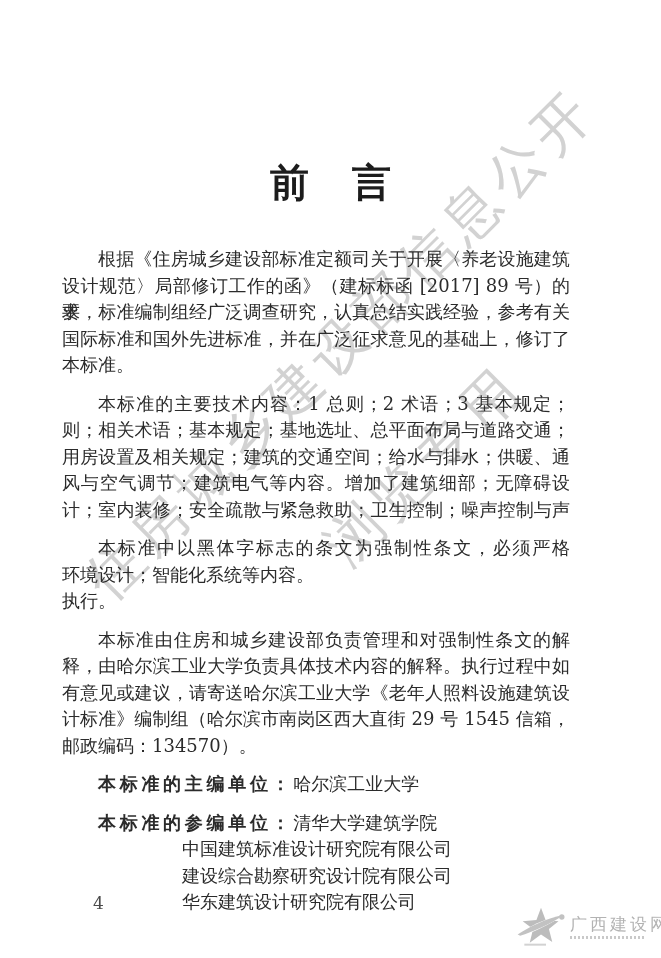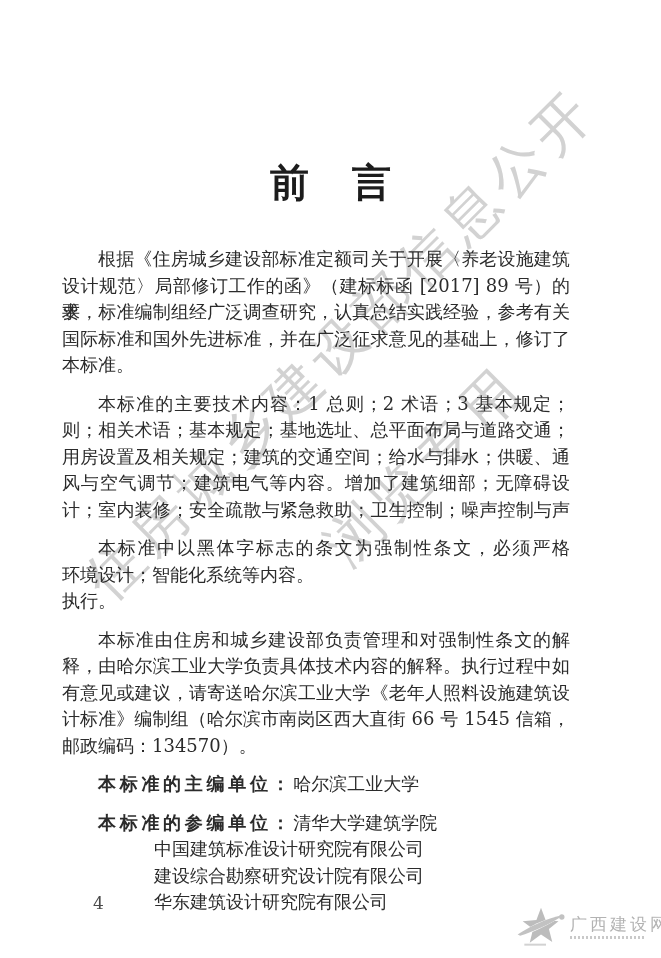--- a/index.html
+++ b/index.html
@@ -40,21 +40,21 @@
     z-index:2;
     font-size:18px;
   }
   .ln{
     height:26.5px;line-height:26.5px;
     overflow:visible;
   }
   .indent{text-indent:36px;margin-top:12px;}
   .just{text-align:justify;text-align-last:justify;}
   .editor-label{letter-spacing:3.7px;font-weight:bold;}
-  .cont{margin-left:92px;}
+  .cont{margin-left:120px;}
   
   .pagenum{
     position:absolute;left:93px;top:893px;
     font-size:17px;color:#4a4a4a;z-index:2;
   }
   .logo{
     position:absolute;left:516px;top:905px;
     display:flex;align-items:flex-start;
     z-index:2;
   }
@@ -92,21 +92,21 @@
     <div class="ln just">则；相关术语；基本规定；基地选址、总平面布局与道路交通；</div>
     <div class="ln just">用房设置及相关规定；建筑的交通空间；给水与排水；供暖、通</div>
     <div class="ln just">风与空气调节；建筑电气等内容。增加了建筑细部；无障碍设</div>
     <div class="ln just">计；室内装修；安全疏散与紧急救助；卫生控制；噪声控制与声</div>
     <div class="ln indent just">本标准中以黑体字标志的条文为强制性条文，必须严格</div>
     <div class="ln">环境设计；智能化系统等内容。</div>
     <div class="ln">执行。</div>
     <div class="ln indent just">本标准由住房和城乡建设部负责管理和对强制性条文的解</div>
     <div class="ln just">释，由哈尔滨工业大学负责具体技术内容的解释。执行过程中如</div>
     <div class="ln just">有意见或建议，请寄送哈尔滨工业大学《老年人照料设施建筑设</div>
-    <div class="ln just">计标准》编制组（哈尔滨市南岗区西大直街 66 号 1545 信箱，</div>
+    <div class="ln just">计标准》编制组（哈尔滨市南岗区西大直街 29 号 1545 信箱，</div>
     <div class="ln">邮政编码：134570）。</div>
 
     <div class="ln indent">
       <span class="editor-label">本标准的主编单位：</span><span>哈尔滨工业大学</span>
     </div>
     <div class="ln indent">
       <span class="editor-label">本标准的参编单位：</span><span>清华大学建筑学院</span>
     </div>
     <div class="ln cont">中国建筑标准设计研究院有限公司</div>
     <div class="ln cont">建设综合勘察研究设计院有限公司</div>

